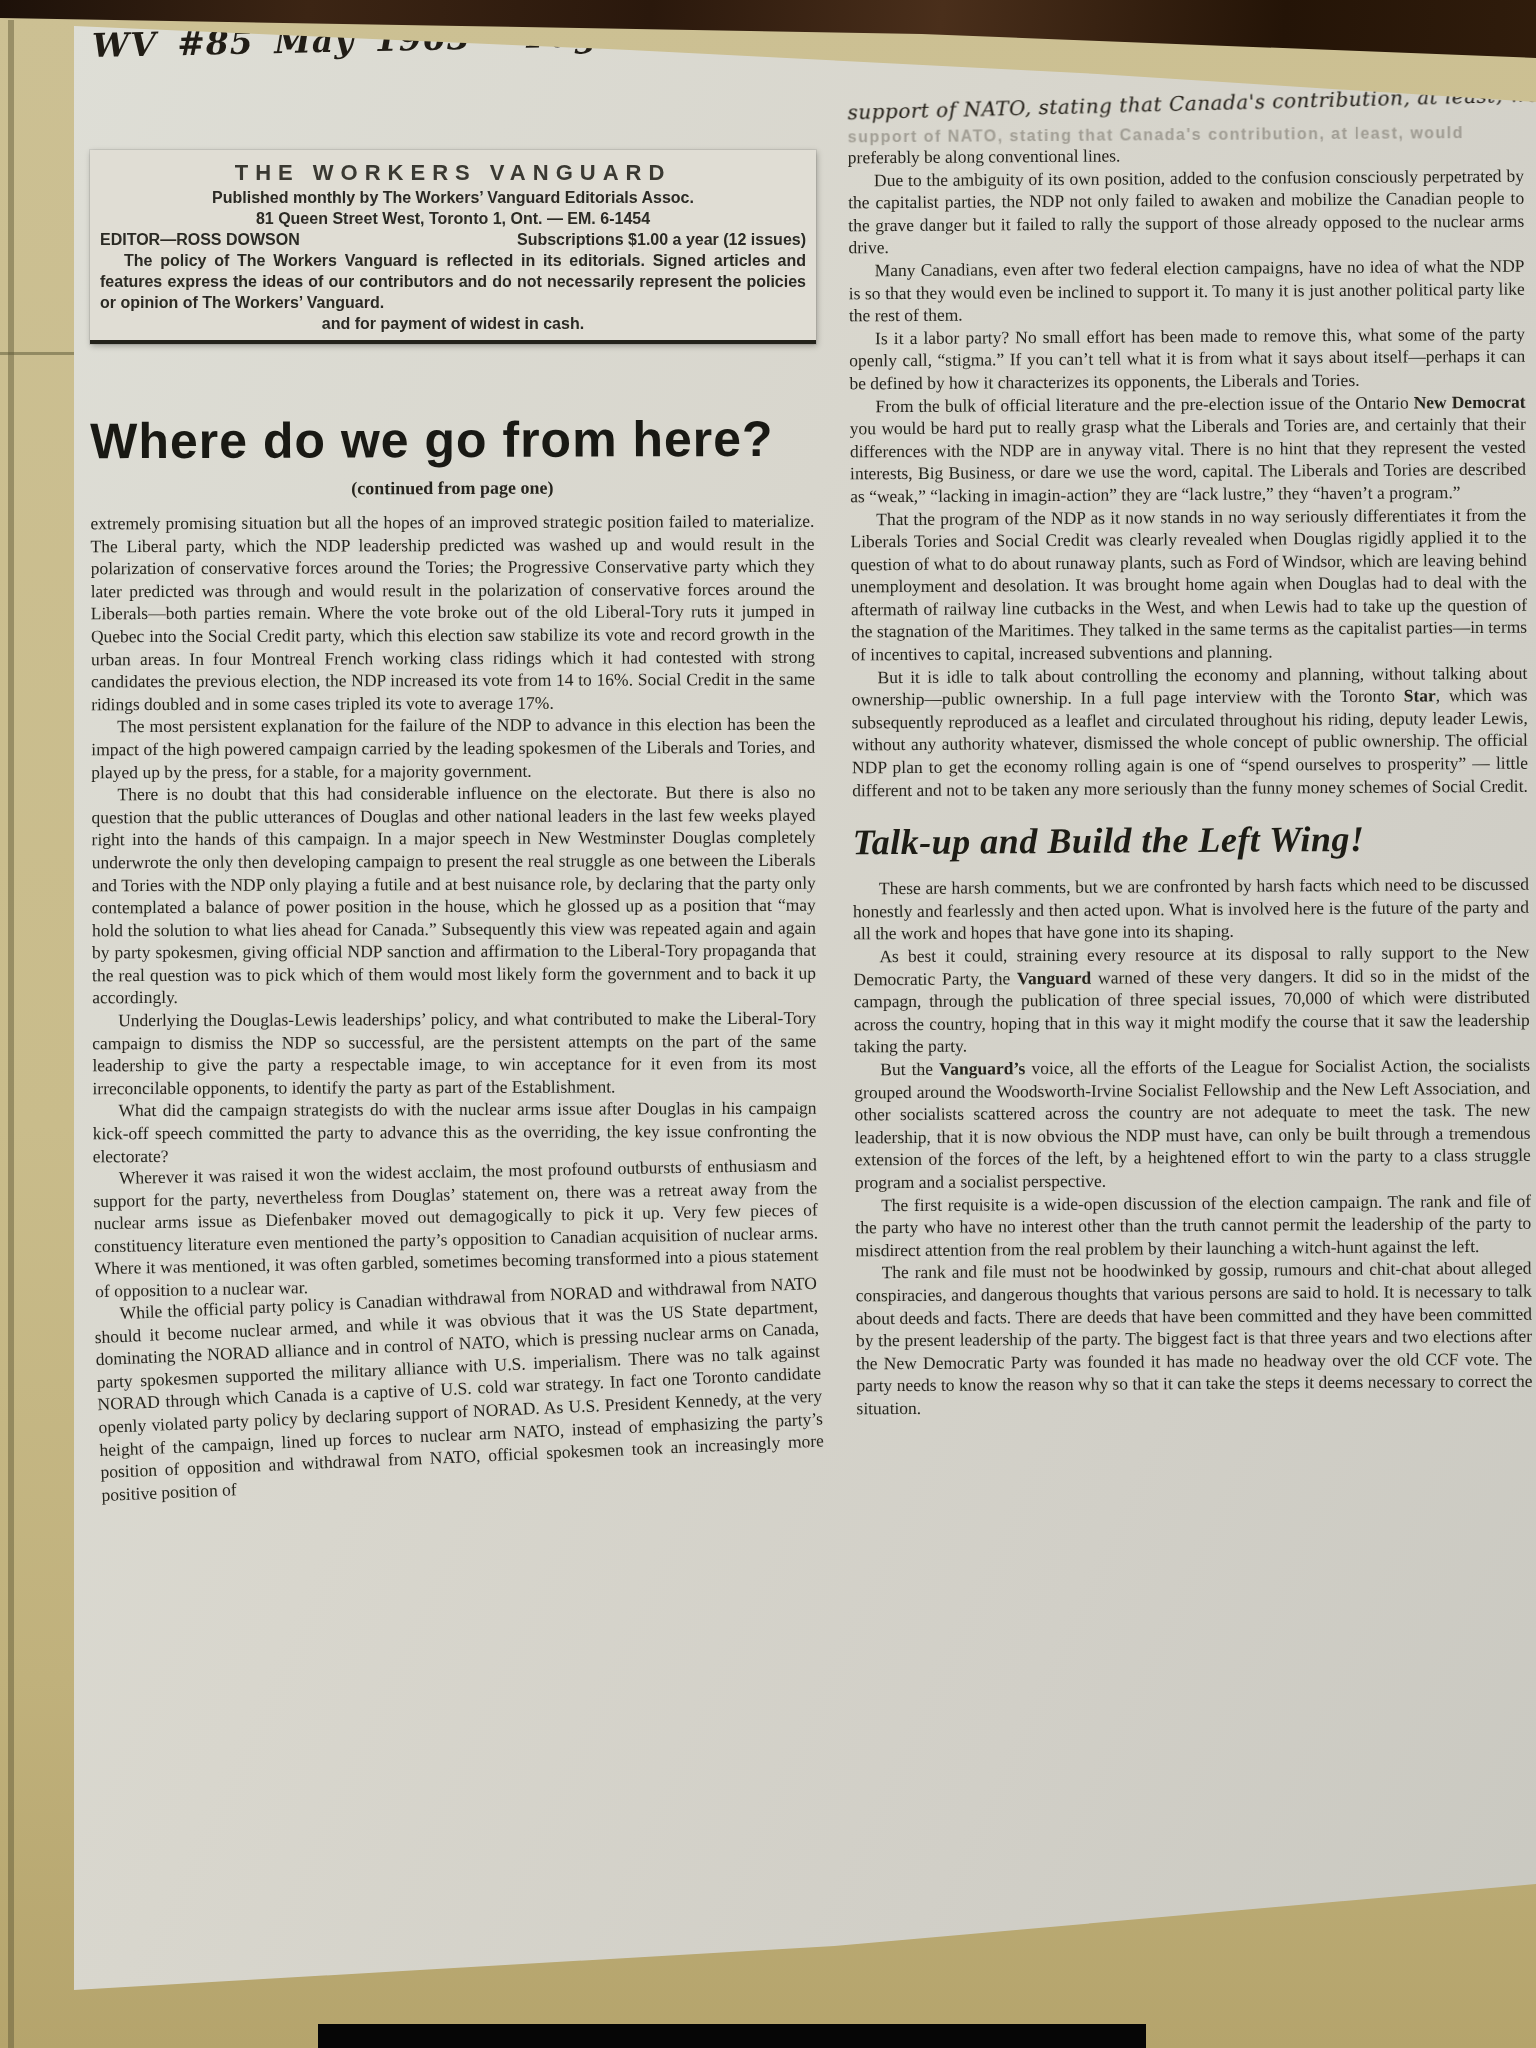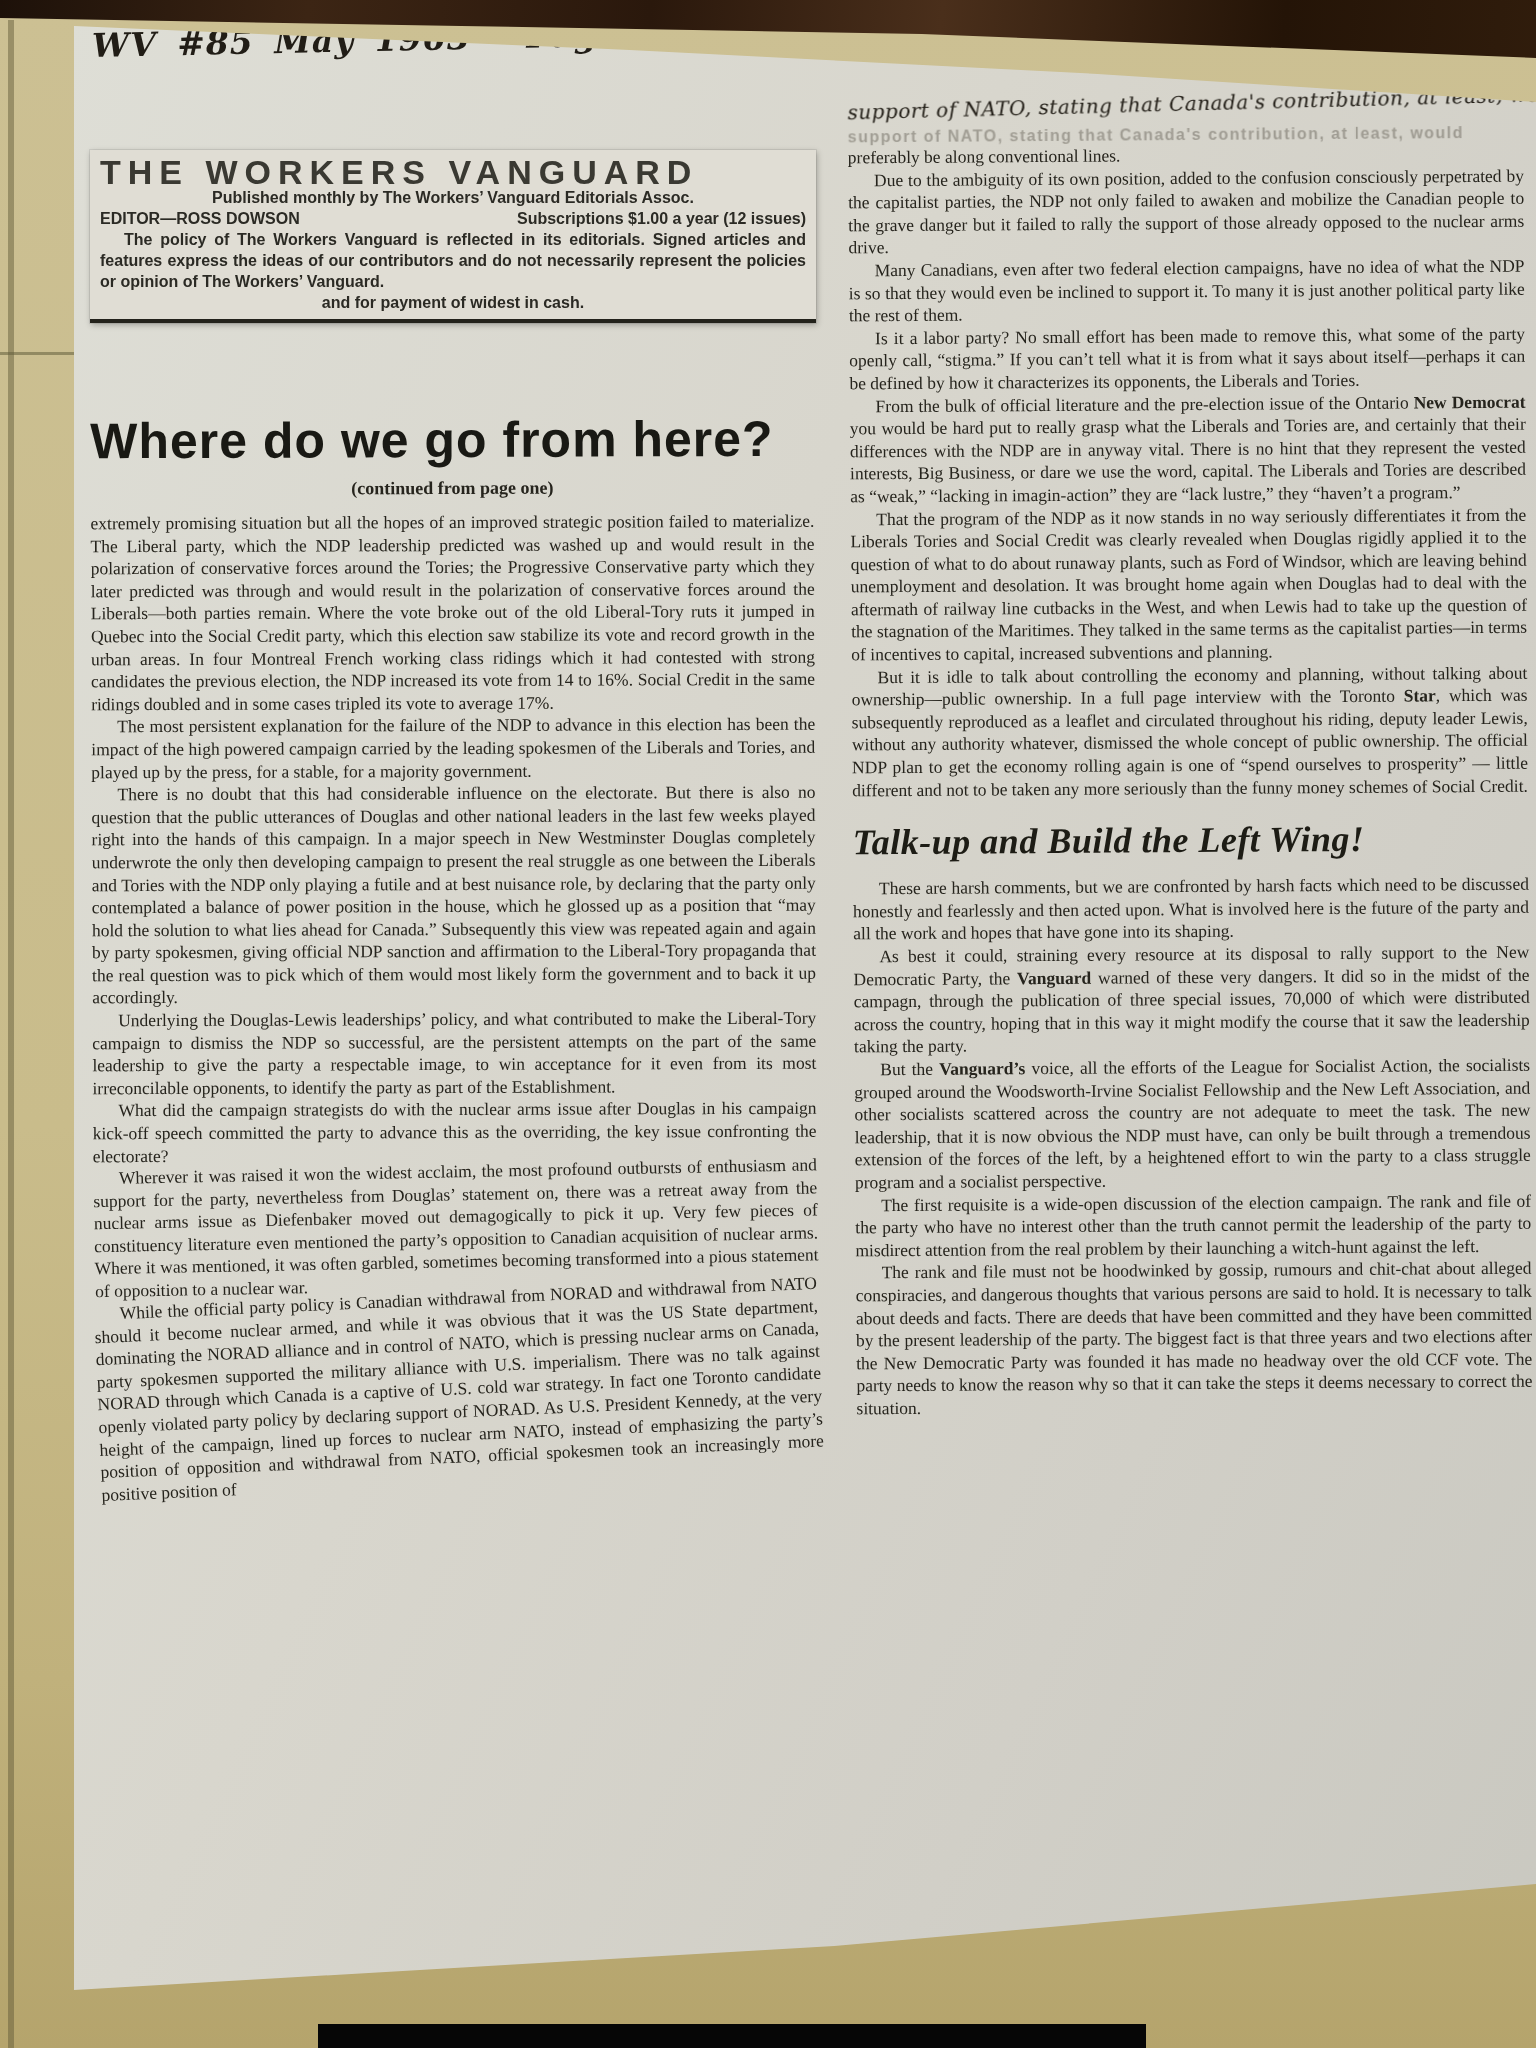--- a/index.html
+++ b/index.html
@@ -15,21 +15,21 @@
     background:linear-gradient(115deg,#deded6 0%,#d8d6cd 40%,#d1cfc7 72%,#c9c8c0 100%);
     clip-path:polygon(0 26px,38% 50px,70% 74px,100% 102px,100% 1884px,52% 1946px,0 1990px);
     filter:drop-shadow(2px 3px 4px rgba(0,0,0,.35));}
   .hand{font-family:"DejaVu Serif",serif;font-style:italic;color:#211d16;}
   .top-note{position:absolute;left:18px;top:18px;width:760px;font-size:33px;font-weight:600;
     letter-spacing:1px;word-spacing:8px;transform:rotate(-1.2deg);white-space:nowrap;}
   .masthead{position:absolute;left:16px;top:150px;width:726px;box-sizing:border-box;
     padding:12px 10px 0;background:#e0ddd4;
     box-shadow:0 0 0 1px rgba(0,0,0,.07),1px 2px 6px rgba(0,0,0,.28);
     font-family:"Liberation Sans",sans-serif;font-weight:bold;font-size:16px;line-height:21px;color:#2b2a24;}
-  .mh-title{font-size:34px;letter-spacing:7px;color:#3a3932;margin-bottom:4px;}
+  .mh-title{text-align:center;font-size:22px;letter-spacing:7px;color:#3a3932;margin-bottom:4px;}
   .mh-center{text-align:center;}
   .mh-row{display:flex;justify-content:space-between;text-align:center;}
   .mh-just{text-align:justify;text-indent:24px;}
   .mh-rule{border-top:4px solid #23221b;margin:6px -10px 0;}
   .article1{position:absolute;left:18px;top:414px;width:724px;transform:rotate(-0.2deg);}
   .headline1{font-family:"Liberation Sans",sans-serif;font-weight:bold;font-size:50px;line-height:1.04;
     letter-spacing:1px;color:#191914;margin:0;}
   .subhead{text-align:center;font-weight:bold;font-size:18px;margin:12px 0 12px;}
   .body p{margin:0;font-size:17.5px;line-height:22.6px;text-align:justify;text-indent:26px;}
   .art1-body p:first-child{text-indent:0;}
@@ -55,20 +55,21 @@
   <div class="folder-edge"></div>
   <div class="folder-crease"></div>
 
   <div class="sheet">
 
     <div class="hand top-note">WV #85  May 1963 - Page 2 - Editorials</div>
 
     <div class="masthead">
       <div class="mh-title">THE WORKERS VANGUARD</div>
       <div class="mh-center">Published monthly by The Workers’ Vanguard Editorials Assoc.</div>
+      <div class="mh-center">81 Queen Street West, Toronto 1, Ont. — EM. 6-1454</div>
       <div class="mh-row">
         <span>EDITOR—ROSS DOWSON</span>
         <span>Subscriptions $1.00 a year (12 issues)</span>
       </div>
       <div class="mh-just">The policy of The Workers Vanguard is reflected in its editorials. Signed articles and features express the ideas of our contributors and do not necessarily represent the policies or opinion of The Workers’ Vanguard.</div>
       <div class="mh-center">and for payment of widest in cash.</div>
       <div class="mh-rule"></div>
     </div>
 
     <div class="article1">

